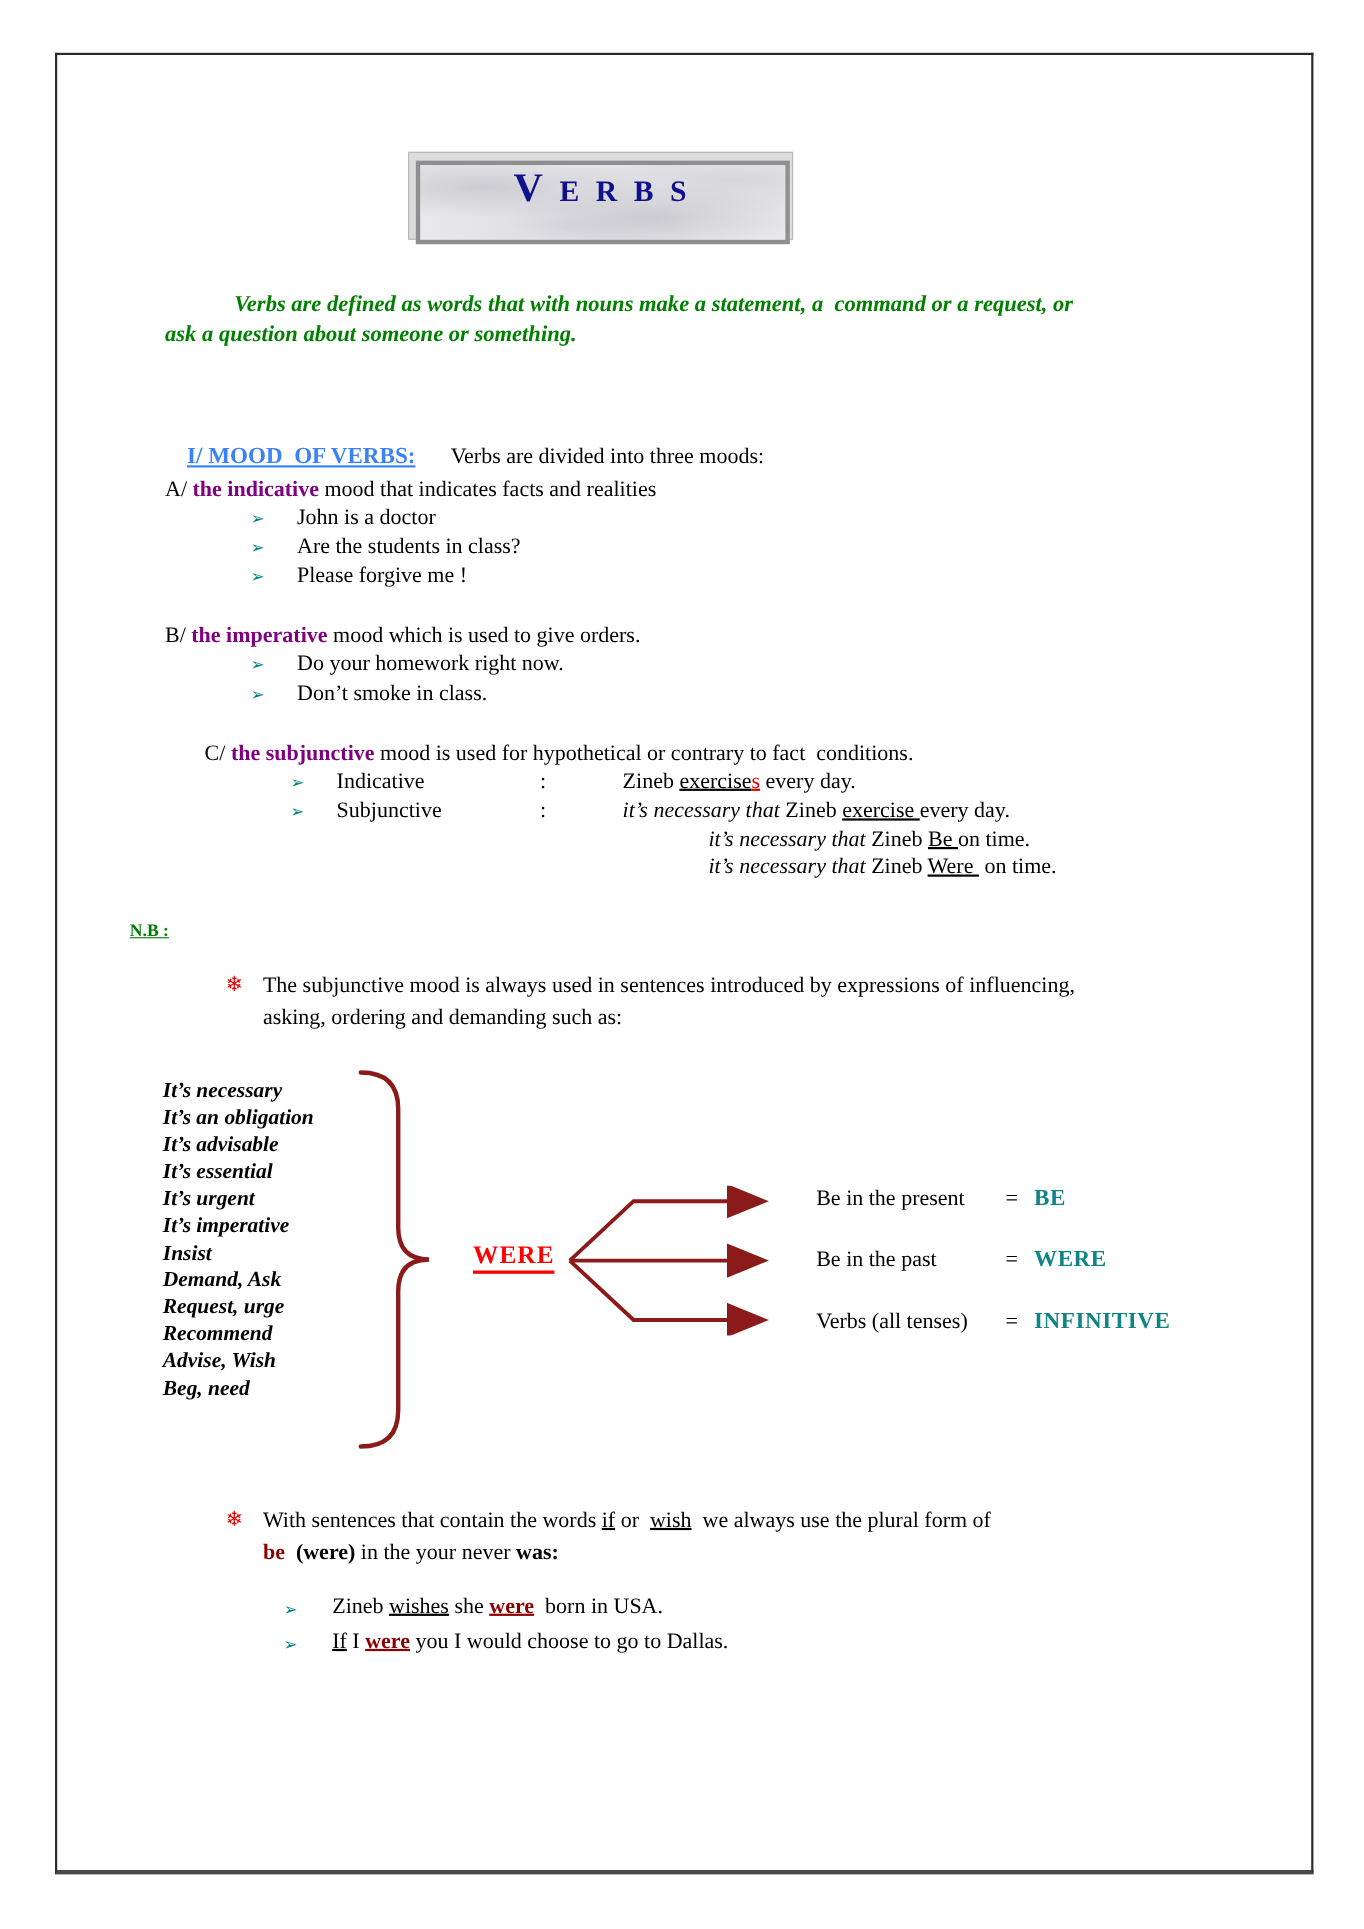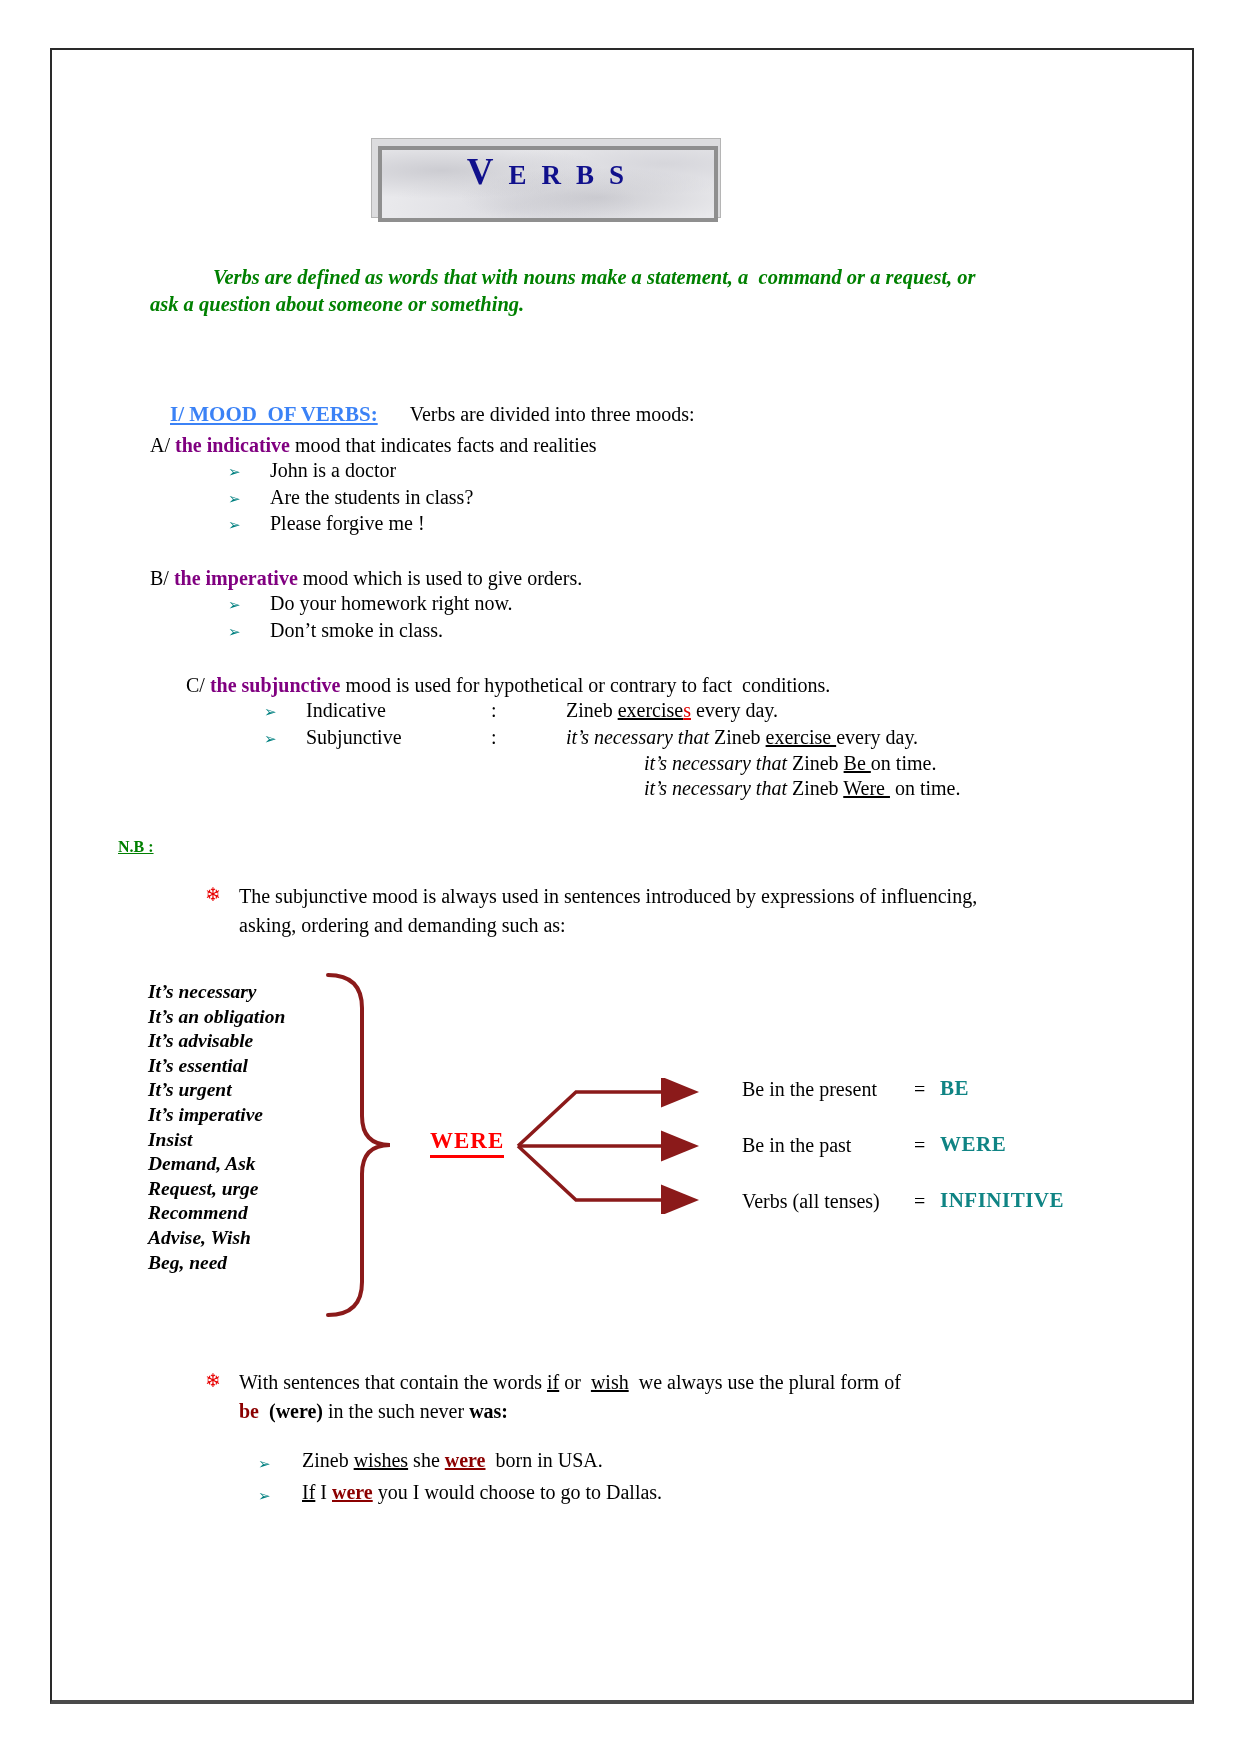--- a/index.html
+++ b/index.html
@@ -204,21 +204,21 @@
     <span class="res-val">WERE</span>
   </div>
   <div class="abs result-row r3">
     <span class="res-label">Verbs (all tenses)</span>
     <span class="res-eq">=</span>
     <span class="res-val">INFINITIVE</span>
   </div>
 
   <div class="abs note note2">
     <span class="snow">❄</span>
-    <span class="note-text prewrap"><span>With sentences that contain the words </span><span class="u">if</span><span> or  </span><span class="u">wish</span><span>  we always use the plural form of  </span><span class="drb">be</span><span>  </span><span class="b">(were)</span><span> in the such never </span><span class="b">was:</span></span>
+    <span class="note-text prewrap"><span>With sentences that contain the words </span><span class="u">if</span><span> or  </span><span class="u">wish</span><span>  we always use the plural form of  </span><span class="drb">be</span><span>  </span><span class="b">(were)</span><span> in the your never </span><span class="b">was:</span></span>
   </div>
 
   <div class="abs ex2">
     <div class="ex-row prewrap">
       <span class="ab">➢</span>
       <span><span>Zineb </span><span class="u">wishes</span><span> she </span><span class="dru">were</span><span>  born in USA.</span></span>
     </div>
     <div class="ex-row prewrap">
       <span class="ab">➢</span>
       <span><span class="u">If</span><span> I </span><span class="dru">were</span><span> you I would choose to go to Dallas.</span></span>

